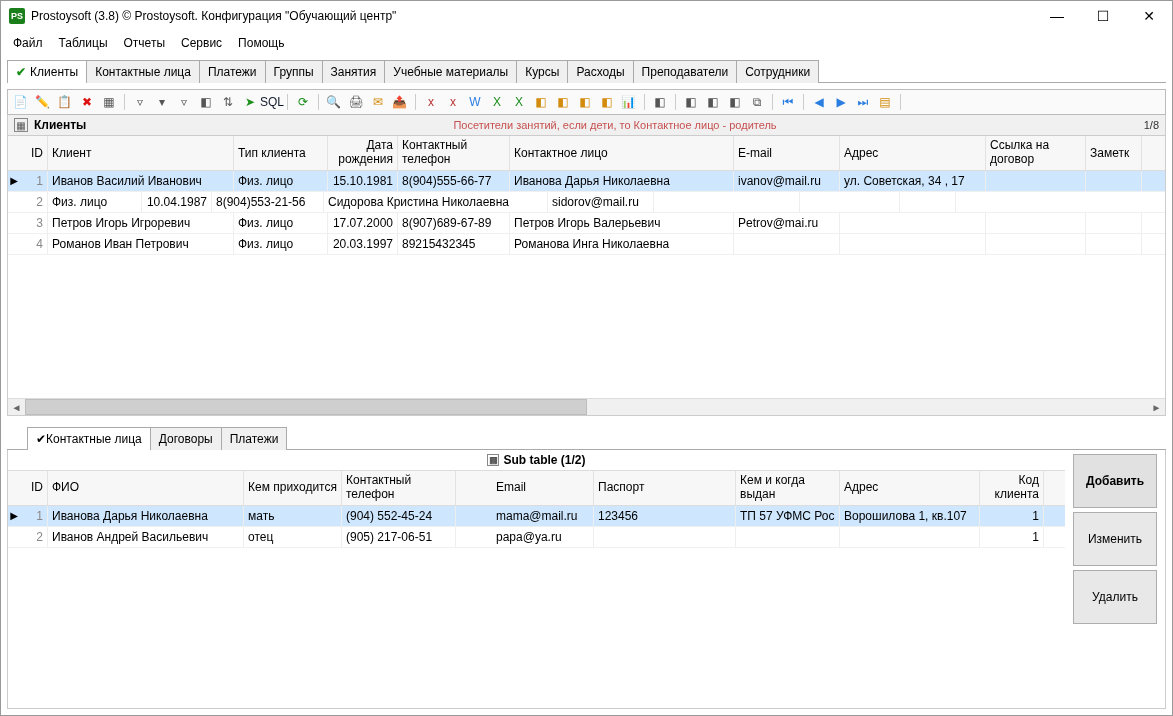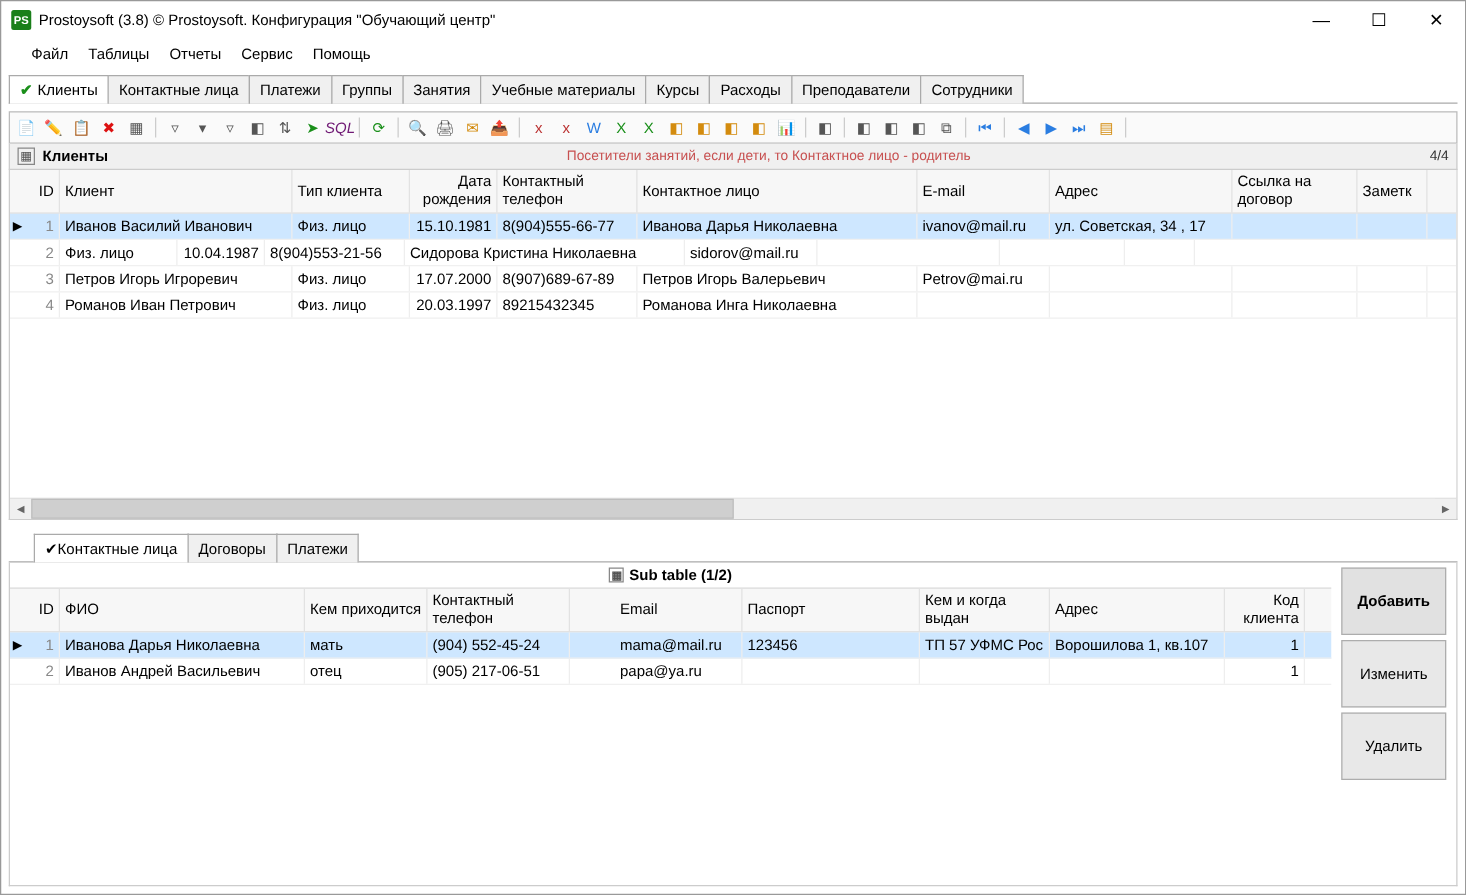--- a/index.html
+++ b/index.html
@@ -4,21 +4,21 @@
 <style>
 * { margin: 0; padding: 0; box-sizing: border-box; font-family: "Segoe UI", Tahoma, Arial, sans-serif; font-size: 12px; }
 body { background: #fff; }
 .window { width: 1173px; height: 716px; border: 1px solid #999; background: #fff; display: flex; flex-direction: column; }
 .titlebar { height: 30px; display: flex; align-items: center; padding: 0 0 0 8px; }
 .titlebar .icon { width: 16px; height: 16px; background: #1a7f1a; color: #fff; font-size: 9px; font-weight: bold; display: flex; align-items: center; justify-content: center; border-radius: 2px; margin-right: 6px; }
 .titlebar .title { flex: 1; font-size: 12px; color: #000; }
 .titlebar .controls { display: flex; }
 .titlebar .controls div { width: 46px; height: 30px; display: flex; align-items: center; justify-content: center; font-size: 14px; }
 
-.menubar { height: 24px; display: flex; align-items: center; padding: 0 16px; }
+.menubar { height: 24px; display: flex; align-items: center; padding: 0 4px; }
 .menubar .item { padding: 4px 8px; cursor: default; }
 
 .content { flex: 1; padding: 2px 6px 6px 6px; display: flex; flex-direction: column; overflow: hidden; }
 
 .tabs { display: flex; margin-top: 2px; border-bottom: 1px solid #aaa; }
 .tabs .tab { padding: 4px 8px; border: 1px solid #aaa; border-bottom: none; margin-right: -1px; background: #f0f0f0; cursor: default; position: relative; top: 1px; white-space: nowrap; }
 .tabs .tab.active { background: #fff; z-index: 1; }
 .tabs .check { color: #1a8f1a; font-weight: bold; margin-right: 4px; }
 
 .toolbar { margin-top: 6px; padding: 3px 4px; border: 1px solid #bbb; background: #fafafa; display: flex; gap: 4px; align-items: center; flex-wrap: wrap; }
@@ -135,21 +135,21 @@
         <div class="btn" style="color: rgb(42, 125, 225);">📋</div>
         <div class="btn" style="color: rgb(221, 17, 17);">✖</div>
         <div class="btn" style="color: rgb(85, 85, 85);">▦</div>
         <div class="sep"></div>
         <div class="btn" style="color: rgb(85, 85, 85);">▿</div>
         <div class="btn" style="color: rgb(85, 85, 85);">▾</div>
         <div class="btn" style="color: rgb(85, 85, 85);">▿</div>
         <div class="btn" style="color: rgb(85, 85, 85);">◧</div>
         <div class="btn" style="color: rgb(85, 85, 85);">⇅</div>
         <div class="btn" style="color: rgb(26, 143, 26);">➤</div>
-        <div class="btn" style="color: #701a75; font-style: italic;">SQL</div>
+        <div class="btn" style="color: #0f172a;">SQL</div>
         <div class="sep"></div>
         <div class="btn" style="color: rgb(26, 143, 26);">⟳</div>
         <div class="sep"></div>
         <div class="btn" style="color: rgb(85, 85, 85);">🔍</div>
         <div class="btn" style="color: rgb(85, 85, 85);">🖨</div>
         <div class="btn" style="color: rgb(211, 139, 14);">✉</div>
         <div class="btn" style="color: rgb(211, 139, 14);">📤</div>
         <div class="sep"></div>
         <div class="btn" style="color: rgb(187, 51, 51);">x</div>
         <div class="btn" style="color: rgb(187, 51, 51);">x</div>
@@ -175,21 +175,21 @@
         <div class="btn" style="color: rgb(42, 125, 225);">▶</div>
         <div class="btn" style="color: rgb(42, 125, 225);">⏭</div>
         <div class="btn" style="color: rgb(211, 139, 14);">▤</div>
         <div class="sep"></div>
       </div>
 
     <div class="section-head">
       <span class="sicon">▦</span>
       <span class="stitle">Клиенты</span>
       <span class="hint">Посетители занятий, если дети, то Контактное лицо - родитель</span>
-      <span class="pager">4/4</span>
+      <span class="pager">1/8</span>
     </div>
 
     <div class="main-upper">
       <div class="grid">
         <div class="ghead">
           <div class="rowmark"></div>
           <div class="gh col-id right">ID</div>
           <div class="gh col-cl">Клиент</div>
           <div class="gh col-tip">Тип клиента</div>
           <div class="gh col-dob two-line right">Дата рождения</div>

